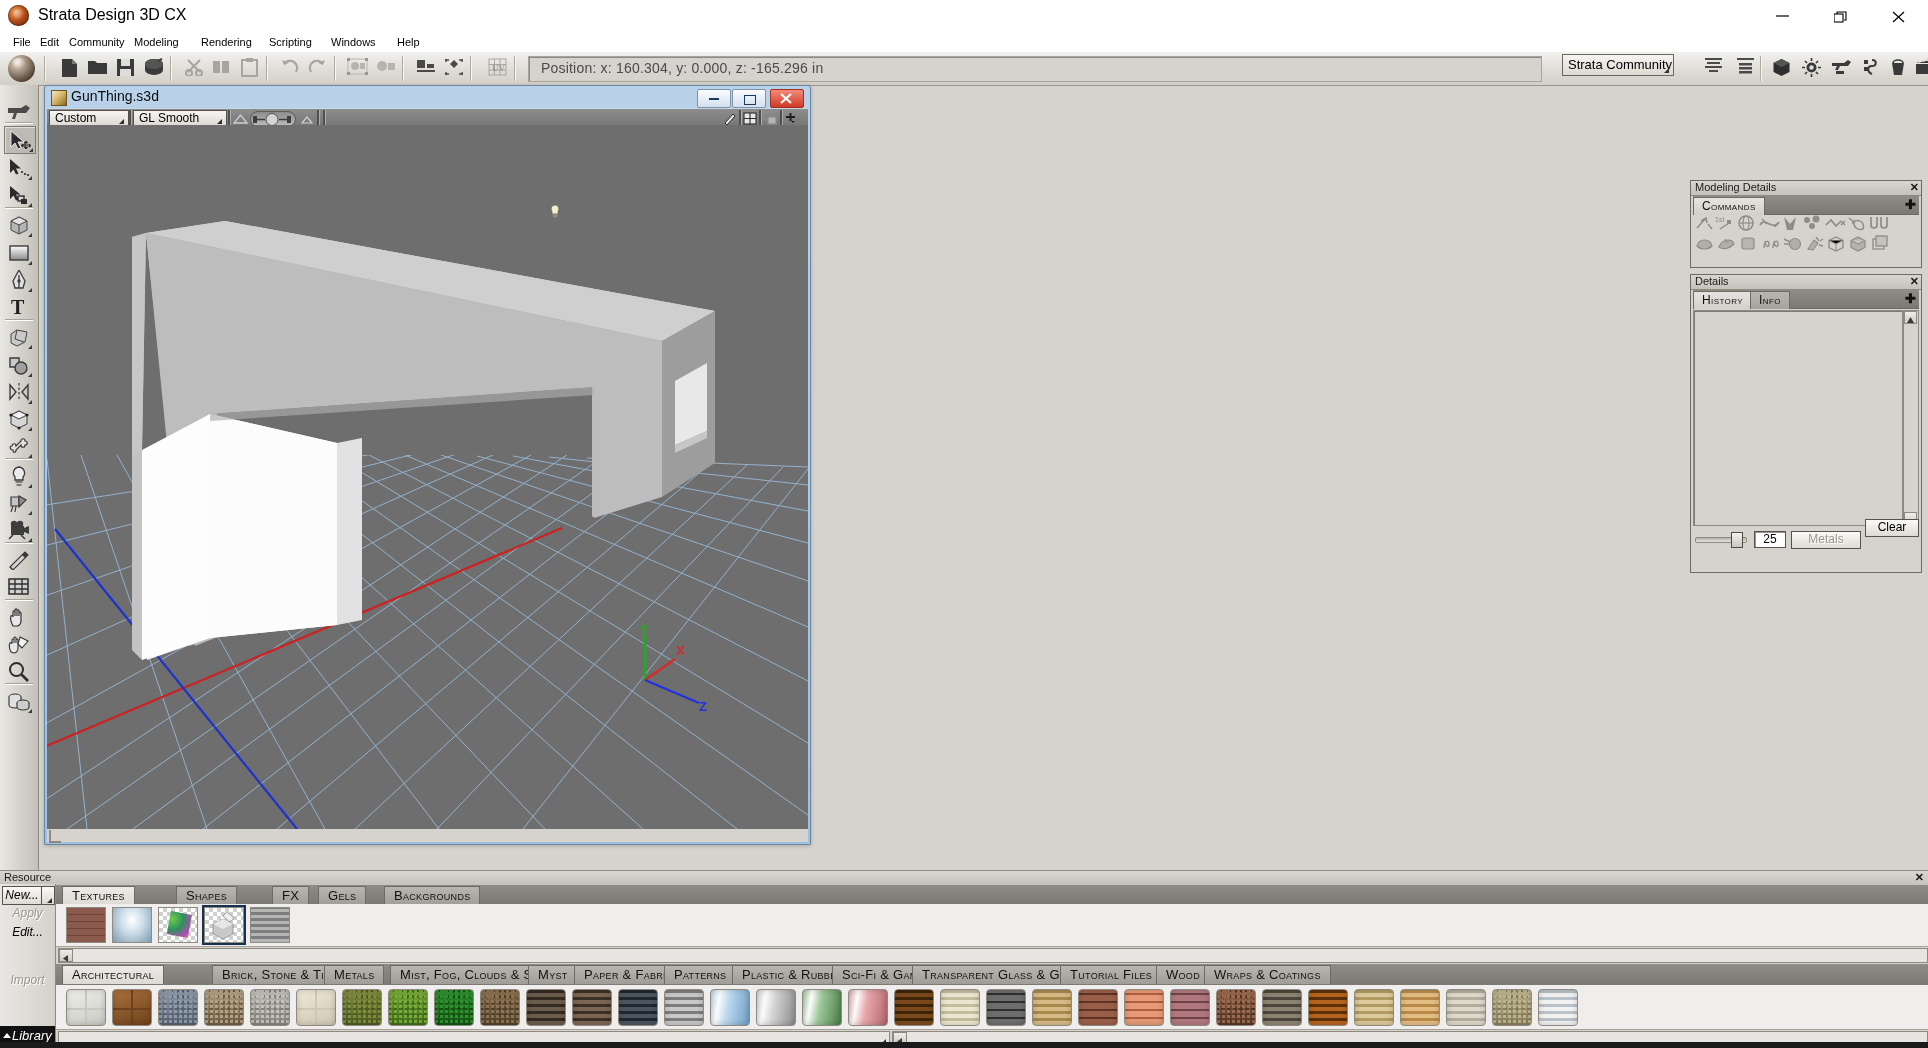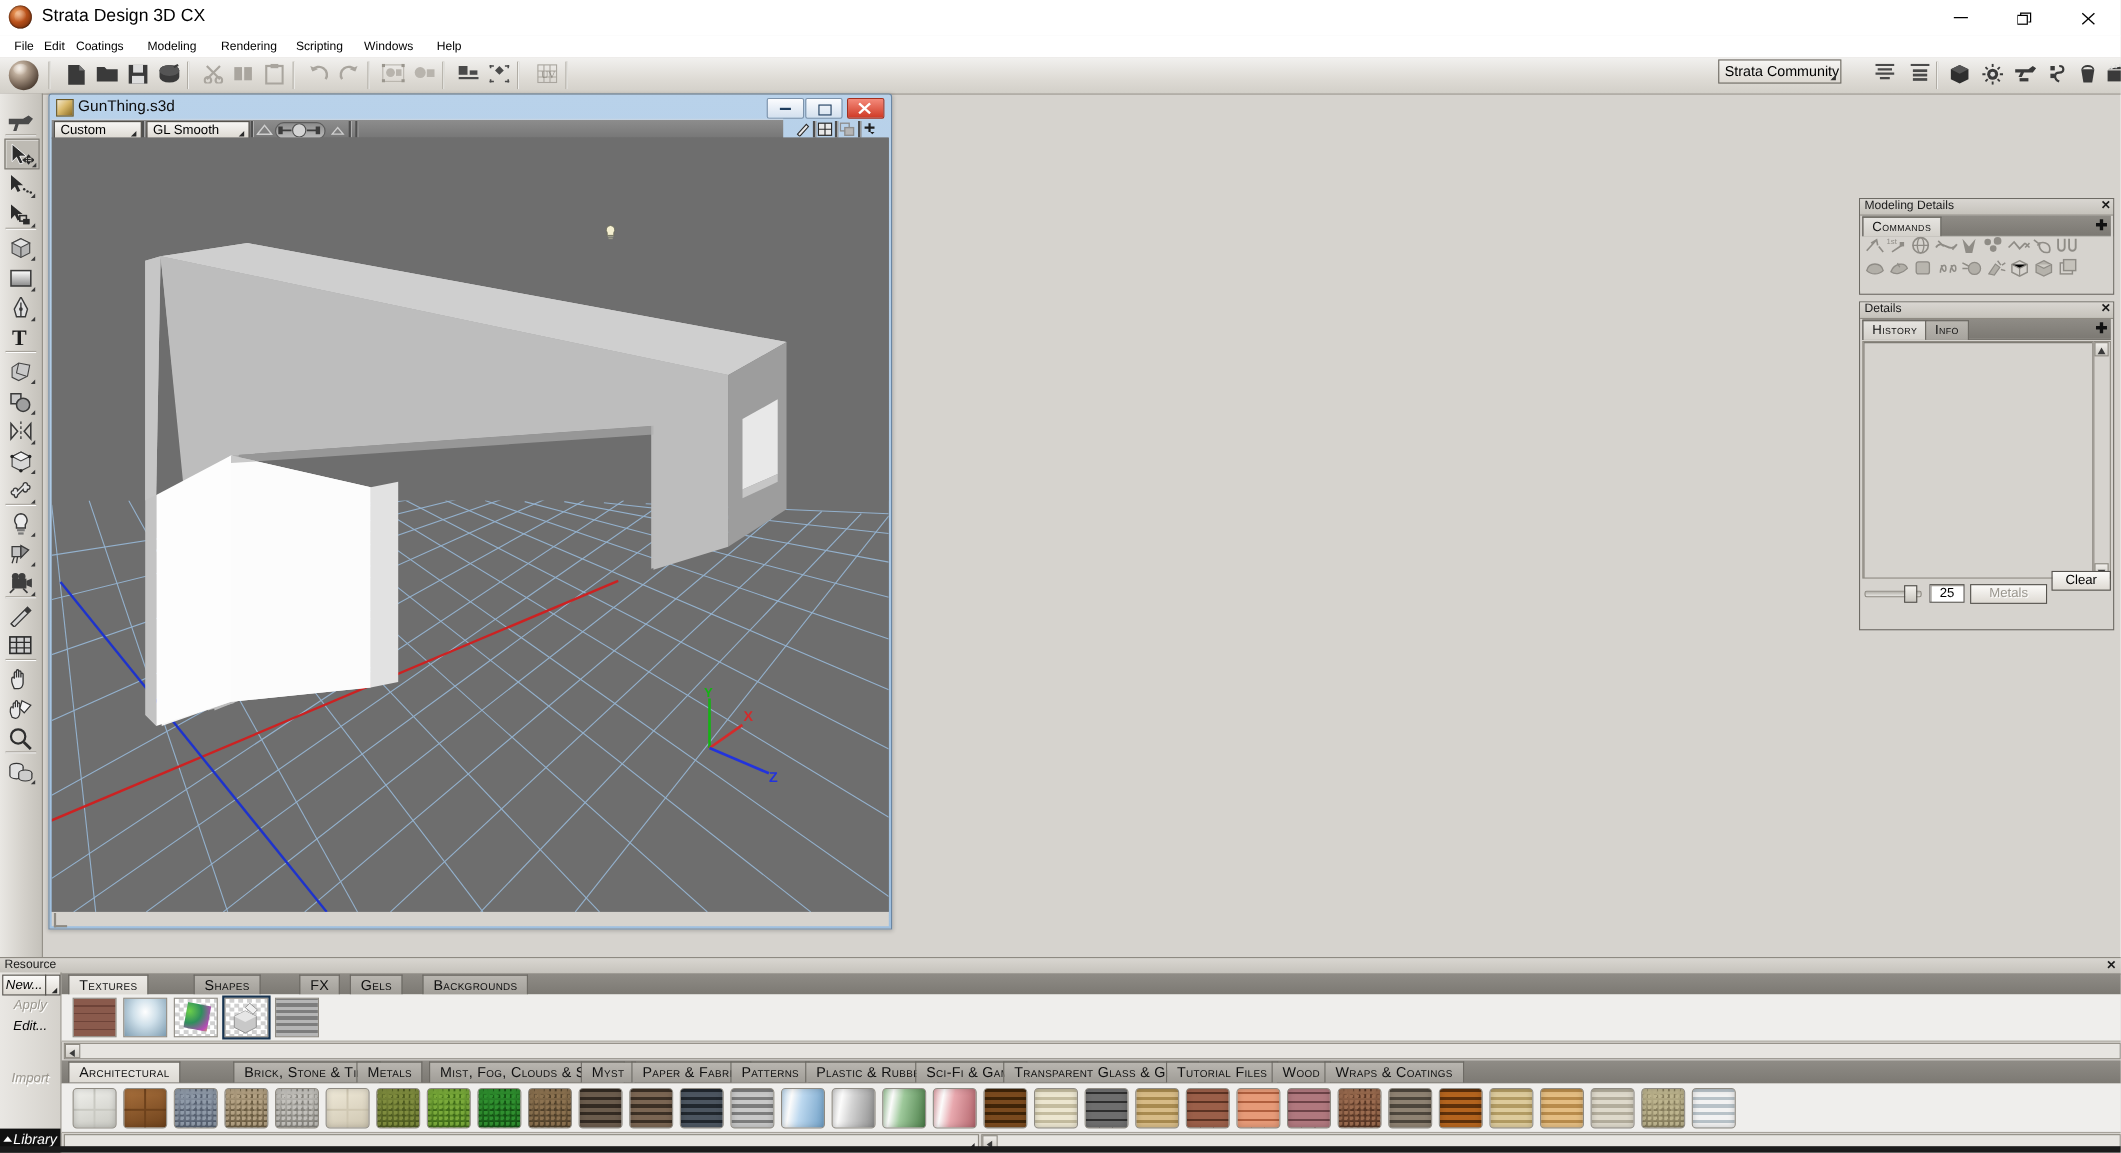--- a/index.html
+++ b/index.html
@@ -57,21 +57,21 @@
     background:linear-gradient(#b9d2ea,#9fc0e0);border:1px solid #6b86a2;border-radius:3px 3px 0 0;
     box-shadow:0 1px 4px #0003;}
   .doc-title{position:absolute;left:0;top:0;width:765px;height:22px;}
   .doc-title .dicon{position:absolute;left:6px;top:4px;width:14px;height:14px;
     background:linear-gradient(135deg,#f4e9cf 0%,#d9b96a 45%,#8a6a22 100%);border:1px solid #6a5520;}
   .doc-title .dtxt{position:absolute;left:26px;top:2px;font-size:14px;color:#0c0c0c;}
   .dwb{position:absolute;top:3px;width:32px;height:17px;border:1px solid #7d93ab;border-radius:2px;
     background:linear-gradient(#fbfcfe,#d3e0ee);cursor:default;}
   .dwb i{position:absolute;display:block;}
   #dwb-close{background:linear-gradient(#f48a7a,#cf3a26);border-color:#a3301f;}
-  .doc-toolbar{position:absolute;left:2px;top:22px;width:665px;height:17px;
+  .doc-toolbar{position:absolute;left:2px;top:22px;width:761px;height:17px;
     background:linear-gradient(#8d8d8d,#767676);border-top:1px solid #c9d6e4;}
   .dsel{position:absolute;top:1px;height:15px;background:linear-gradient(#f7f6f4,#dcd8d1);
     border:1px solid #55524c;font-size:12px;color:#000;}
   .dsel span{position:absolute;left:5px;top:0px;}
   .dsel .arw{position:absolute;right:4px;bottom:2px;width:0;height:0;
     border-left:5px solid transparent;border-bottom:5px solid #2b2b2b;}
   .dvsep{position:absolute;top:1px;width:2px;height:15px;background:#4f4f4f;border-right:1px solid #adadad;}
   .dmini{position:absolute;top:2px;width:15px;height:14px;cursor:default;}
 
   .viewport{position:absolute;left:2px;top:39px;width:761px;height:704px;background:#6e6e6e;overflow:hidden;}
@@ -157,21 +157,21 @@
       <svg width="14" height="12">
         <line x1="1" y1="1" x2="12" y2="11" stroke="#000" stroke-width="1.2"></line>
         <line x1="12" y1="1" x2="1" y2="11" stroke="#000" stroke-width="1.2"></line>
       </svg>
     </div>
   </div>
 
   <div class="menubar">
     <div class="mi" style="left:6px">File</div>
     <div class="mi" style="left:33px">Edit</div>
-    <div class="mi" style="left:62px">Coatings</div>
+    <div class="mi" style="left:62px">Community</div>
     <div class="mi" style="left:127px">Modeling</div>
     <div class="mi" style="left:194px">Rendering</div>
     <div class="mi" style="left:262px">Scripting</div>
     <div class="mi" style="left:324px">Windows</div>
     <div class="mi" style="left:390px">Help</div>
   </div>
 
   <div class="toolbar">
     <div class="appglobe"></div>
     <div class="tb-sep" style="left:44px"></div>
@@ -275,20 +275,23 @@
 
     <div class="tb-btn" style="left:484px">
       <svg width="19" height="18">
           <rect x="1" y="1" width="17" height="16" fill="none" stroke="#a9a59e" stroke-width="1"></rect>
           <path d="M1 6.5h17M1 12h17M6.5 1v16M12 1v16" stroke="#a9a59e" stroke-width="1"></path>
           <text x="4" y="13" font-size="9" fill="#8e8a82" font-family="Liberation Serif, serif">UV</text>
         </svg>
     </div>
     <div class="tb-sep" style="left:514px"></div>
 
+    <div class="posbox">
+      <span>Position:  x: 160.304,  y: 0.000,  z: -165.296 in</span>
+    </div>
   </div>
 
   <div class="commbox">
     <span>Strata Community</span>
     <i class="arw"></i>
   </div>
 
   <div class="tb-btn" style="left:1700px;top:55px">
     <svg width="19" height="16">
         <path d="M1 1h17M3 5h13M1 9h17M5 13h9" stroke="#4a4a4a" stroke-width="2"></path>

